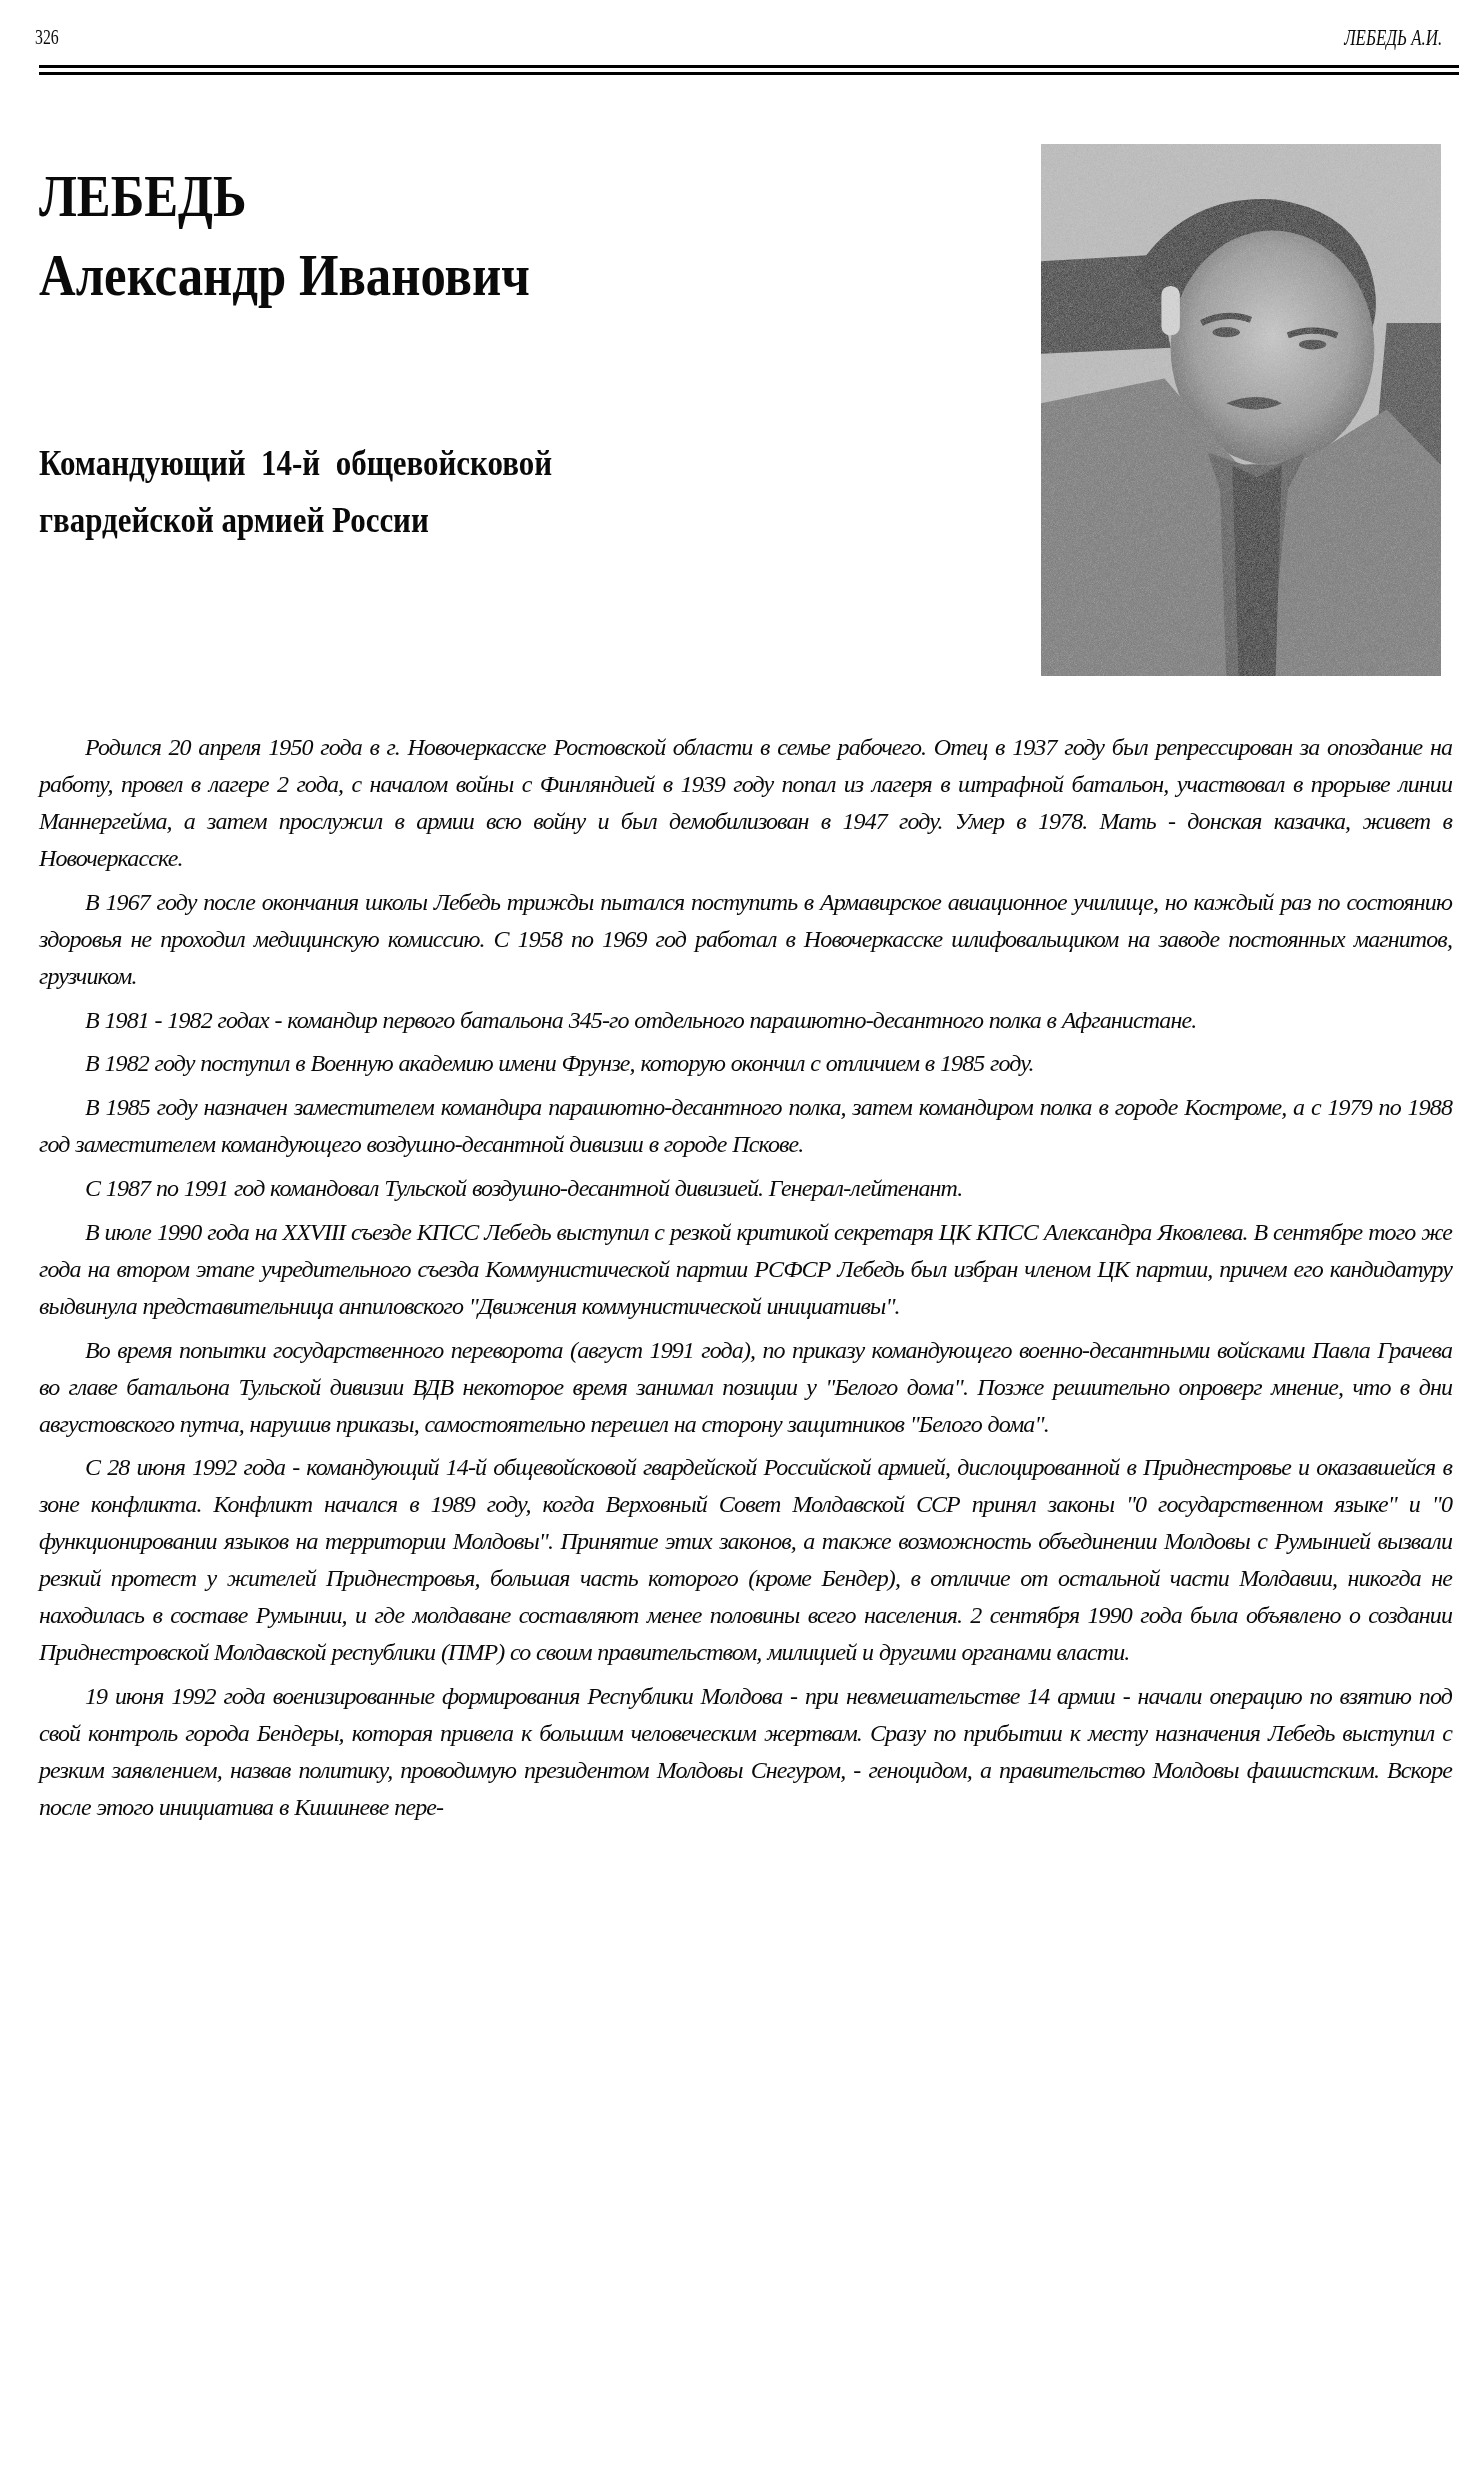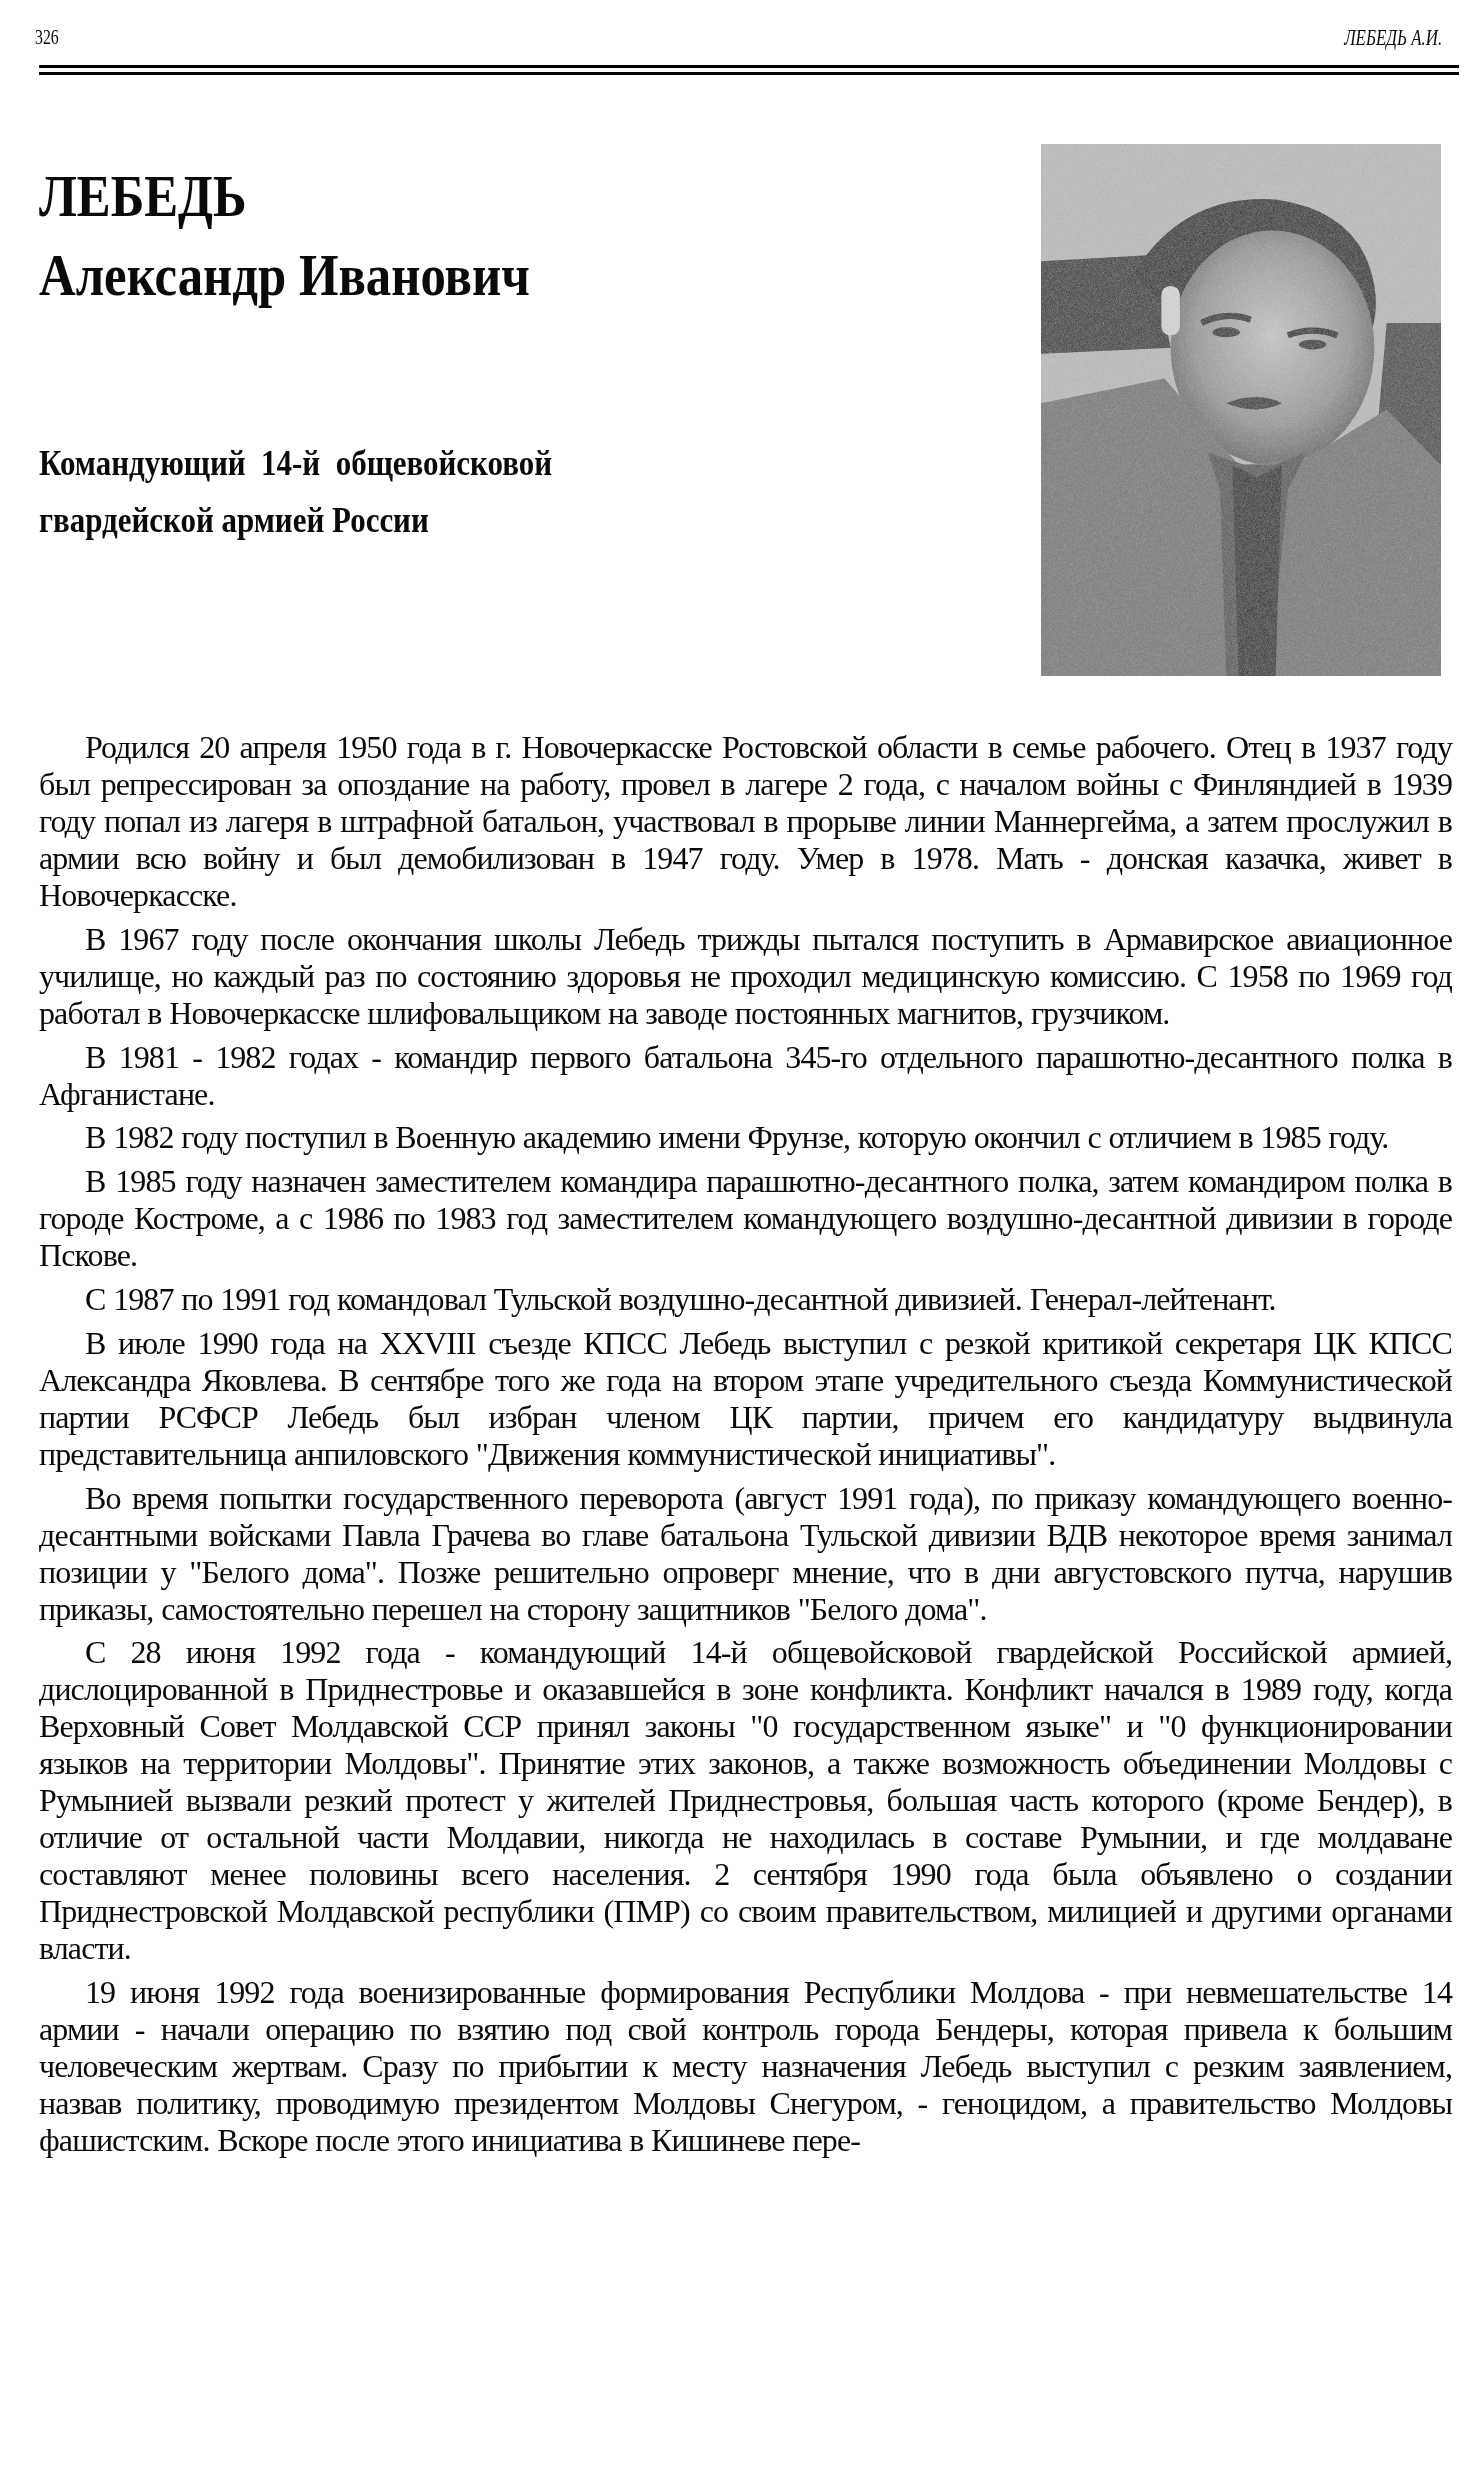--- a/index.html
+++ b/index.html
@@ -11,21 +11,21 @@
   .rule { position: absolute; left: 39px; right: 22px; background: #000; height: 3.1px; }
   .rule.r1 { top: 65px; }
   .rule.r2 { top: 72px; height: 2.5px; }
   .title { position: absolute; left: 39px; top: 157px; font-weight: bold; font-size: 59px; line-height: 79px;
            transform: scaleX(0.86); transform-origin: left top; white-space: nowrap; }
   .subtitle { position: absolute; left: 39px; top: 435px; font-weight: bold; font-size: 36px; line-height: 57px;
               transform: scaleX(0.86); transform-origin: left top; white-space: nowrap; }
   .portrait { position: absolute; left: 1041px; top: 144px; width: 400px; height: 532px; overflow: hidden; background: #b8b8b8; }
   .portrait svg { width: 100%; height: 100%; display: block; }
   .body-text { position: absolute; left: 39px; top: 729px; width: 1413px; }
-  .para { margin: 0 0 6.8px 0; text-align: justify; text-indent: 46px; font-size: 32px; line-height: 37px; text-align-last: left; }
+  .para { margin: 0 0 6.8px 0; text-align: justify; text-indent: 46px; font-size: 24px; line-height: 37px; text-align-last: left; font-style: italic; }
   .body-text { font-stretch: condensed; letter-spacing: -0.9px; word-spacing: 0.6px; }
 </style>
 </head>
 <body>
 
 <div class="running-head">
   <span class="page-no">326</span>
   <span class="head-name">ЛЕБЕДЬ А.И.</span>
 </div>
 <div class="rule r1"></div>
@@ -75,20 +75,20 @@
       <path d="M310 520 L350 540 L390 520 L380 862 L320 862 Z" fill="#2f2f2f"></path>
     </g>
   </svg>
 </div>
 
 <div class="body-text">
   <p class="para">Родился 20 апреля 1950 года в г. Новочеркасске Ростовской области в семье рабочего. Отец в 1937 году был репрессирован за опоздание на работу, провел в лагере 2 года, с началом войны с Финляндией в 1939 году попал из лагеря в штрафной батальон, участвовал в прорыве линии Маннергейма, а затем прослужил в армии всю войну и был демобилизован в 1947 году. Умер в 1978. Мать - донская казачка, живет в Новочеркасске.</p>
   <p class="para">В 1967 году после окончания школы Лебедь трижды пытался поступить в Армавирское авиационное училище, но каждый раз по состоянию здоровья не проходил медицинскую комиссию. С 1958 по 1969 год работал в Новочеркасске шлифовальщиком на заводе постоянных магнитов, грузчиком.</p>
   <p class="para">В 1981 - 1982 годах - командир первого батальона 345-го отдельного парашютно-десантного полка в Афганистане.</p>
   <p class="para">В 1982 году поступил в Военную академию имени Фрунзе, которую окончил с отличием в 1985 году.</p>
-  <p class="para">В 1985 году назначен заместителем командира парашютно-десантного полка, затем командиром полка в городе Костроме, а с 1986 по 1983 год заместителем командующего воздушно-десантной дивизии в городе Пскове.</p>
+  <p class="para">В 1985 году назначен заместителем командира парашютно-десантного полка, затем командиром полка в городе Костроме, а с 1979 по 1988 год заместителем командующего воздушно-десантной дивизии в городе Пскове.</p>
   <p class="para">С 1987 по 1991 год командовал Тульской воздушно-десантной дивизией. Генерал-лейтенант.</p>
   <p class="para">В июле 1990 года на XXVIII съезде КПСС Лебедь выступил с резкой критикой секретаря ЦК КПСС Александра Яковлева. В сентябре того же года на втором этапе учредительного съезда Коммунистической партии РСФСР Лебедь был избран членом ЦК партии, причем его кандидатуру выдвинула представительница анпиловского "Движения коммунистической инициативы".</p>
   <p class="para">Во время попытки государственного переворота (август 1991 года), по приказу командующего военно-десантными войсками Павла Грачева во главе батальона Тульской дивизии ВДВ некоторое время занимал позиции у "Белого дома". Позже решительно опроверг мнение, что в дни августовского путча, нарушив приказы, самостоятельно перешел на сторону защитников "Белого дома".</p>
   <p class="para">С 28 июня 1992 года - командующий 14-й общевойсковой гвардейской Российской армией, дислоцированной в Приднестровье и оказавшейся в зоне конфликта. Конфликт начался в 1989 году, когда Верховный Совет Молдавской ССР принял законы "0 государственном языке" и "0 функционировании языков на территории Молдовы". Принятие этих законов, а также возможность объединении Молдовы с Румынией вызвали резкий протест у жителей Приднестровья, большая часть которого (кроме Бендер), в отличие от остальной части Молдавии, никогда не находилась в составе Румынии, и где молдаване составляют менее половины всего населения. 2 сентября 1990 года была объявлено о создании Приднестровской Молдавской республики (ПМР) со своим правительством, милицией и другими органами власти.</p>
   <p class="para">19 июня 1992 года военизированные формирования Республики Молдова - при невмешательстве 14 армии - начали операцию по взятию под свой контроль города Бендеры, которая привела к большим человеческим жертвам. Сразу по прибытии к месту назначения Лебедь выступил с резким заявлением, назвав политику, проводимую президентом Молдовы Снегуром, - геноцидом, а правительство Молдовы фашистским. Вскоре после этого инициатива в Кишиневе пере-</p>
 </div>
 
 
 </body></html>

